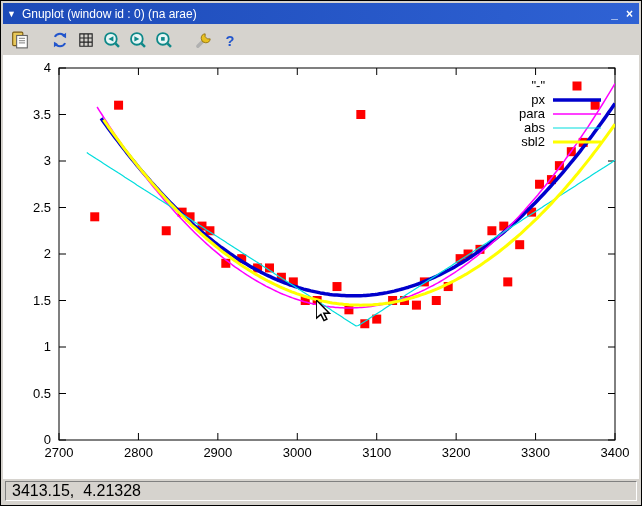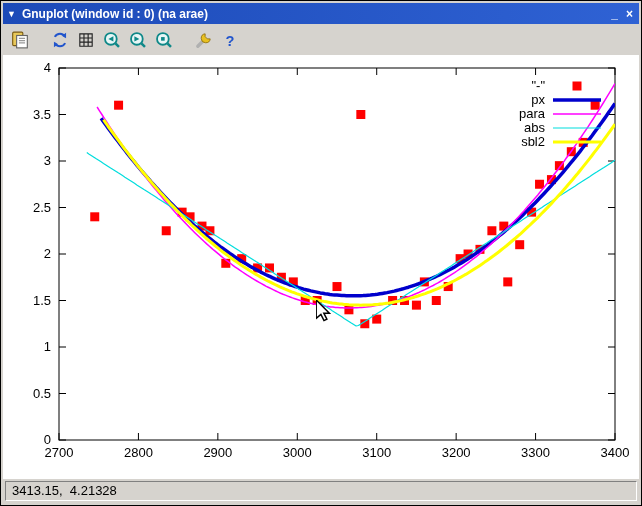--- a/index.html
+++ b/index.html
@@ -1,35 +1,35 @@
 <!DOCTYPE html>
 <html><head>
 <meta charset="utf-8">
 <style>
   html,body{margin:0;padding:0;background:#9a9a9a;font-family:"Liberation Sans",sans-serif;}
   .window{width:642px;height:506px;box-sizing:border-box;border:1px solid #000;background:#d6d3ce;padding:2px;position:relative;}
   
   .titlebar{height:21px;background:linear-gradient(90deg,#1c4ab8,#2f62d4);color:#fff;display:flex;align-items:center;padding:0 4px;box-sizing:border-box;}
   .tb-menu{font-size:9px;margin-right:6px;cursor:default;}
-  .tb-title{font-size:12px;font-weight:bold;flex:1;white-space:nowrap;overflow:hidden;}
+  .tb-title{font-size:12px;font-weight:normal;flex:1;white-space:nowrap;overflow:hidden;}
   .tb-buttons{display:flex;gap:8px;margin-right:2px;}
   .tb-btn{font-size:12px;font-weight:bold;line-height:14px;cursor:default;}
   
   .toolbar{height:31px;display:flex;align-items:center;padding:0 4px;box-sizing:border-box;}
   .tbtn{width:26px;height:26px;border:1px solid transparent;background:transparent;padding:2px;display:flex;align-items:center;justify-content:center;box-sizing:border-box;}
   .tbtn svg{width:18px;height:18px;display:block;}
   .tbtn.gap{margin-left:14px;}
   
   .plot-wrap{position:relative;width:636px;height:424px;background:#ffffff;overflow:hidden;}
   .plot-wrap svg.plot{display:block;}
   text.ptxt{font-family:"Liberation Sans","DejaVu Sans",sans-serif;font-size:13px;fill:#000;}
   .cursor{position:absolute;left:313px;top:245px;pointer-events:none;}
   
   .statusbar{height:24px;box-sizing:border-box;padding:2px 2px;}
-  .statusbar .inner{display:block;height:18px;line-height:17px;border:1px solid;border-color:#808080 #ffffff #ffffff #808080;padding:0 6px;font-size:13px;color:#000;white-space:pre;background:#d6d3ce;}
+  .statusbar .inner{display:block;height:18px;line-height:17px;border:1px solid;border-color:#808080 #ffffff #ffffff #808080;padding:0 6px;font-size:16px;color:#000;white-space:pre;background:#d6d3ce;}
 </style>
 </head>
 <body>
 
 <div class="window">
 
   <div class="titlebar">
     <span class="tb-menu">▼</span>
     <span class="tb-title">Gnuplot (window id : 0) (na arae)</span>
     <span class="tb-buttons">

